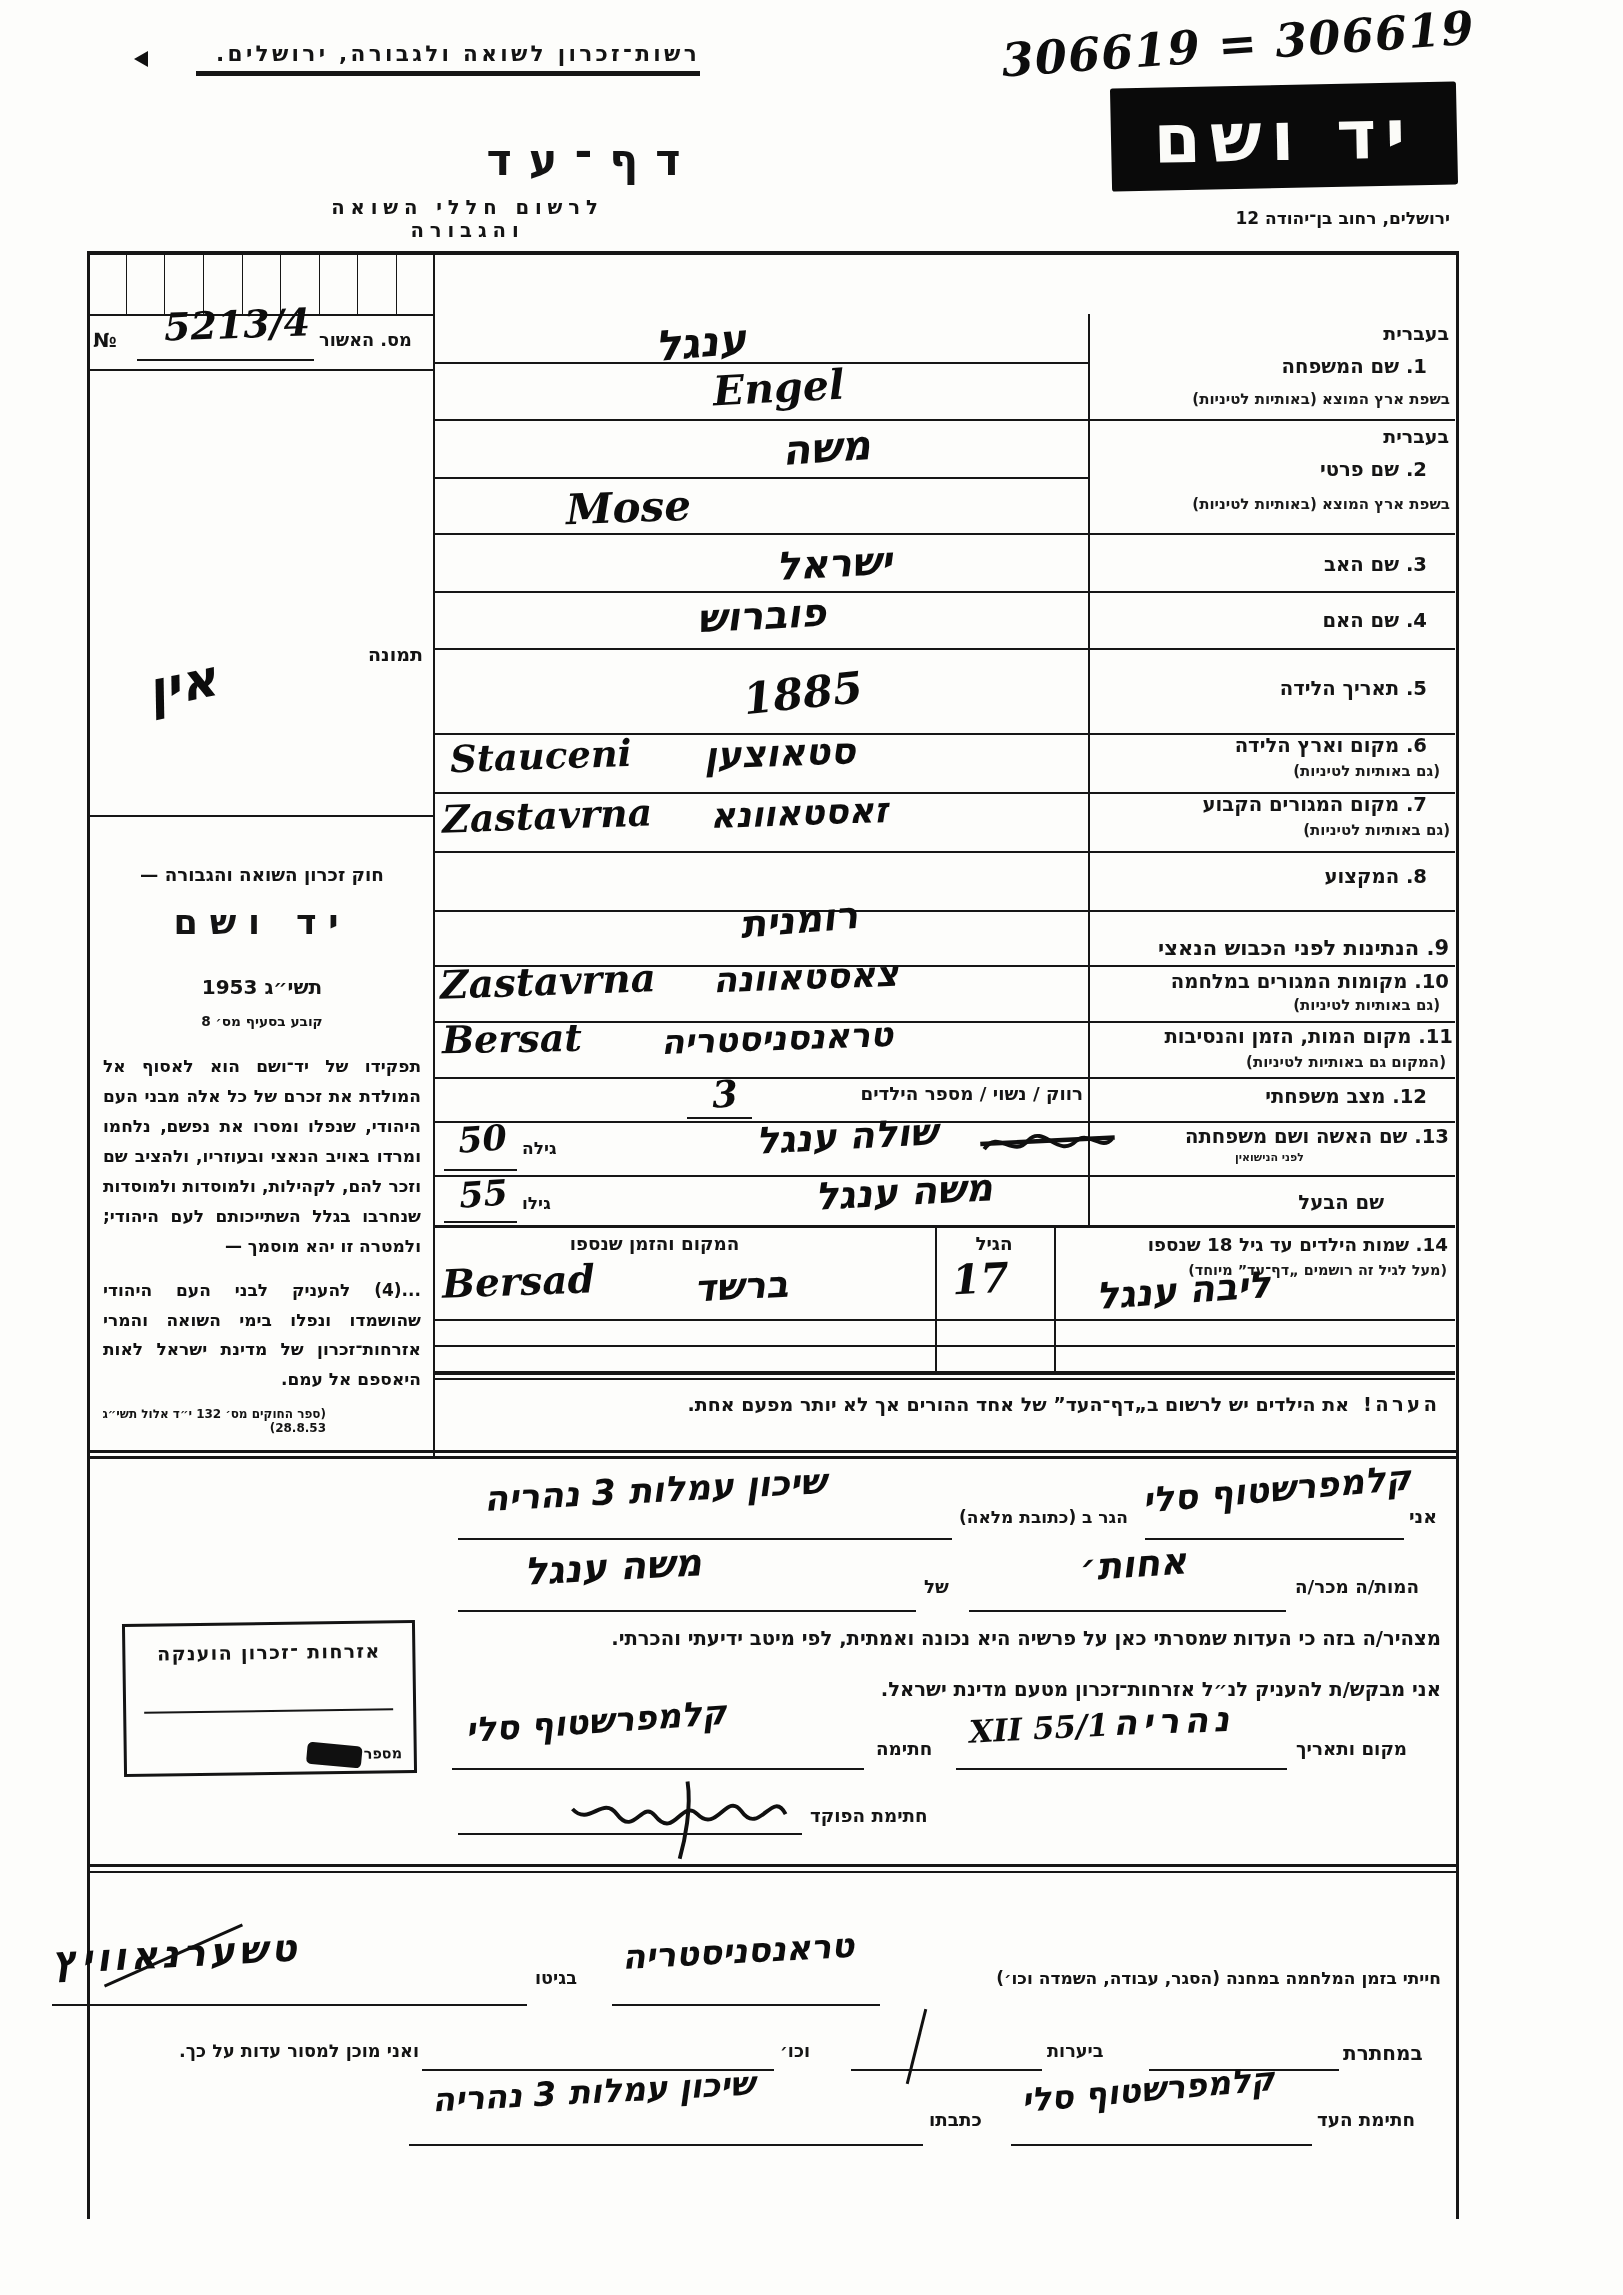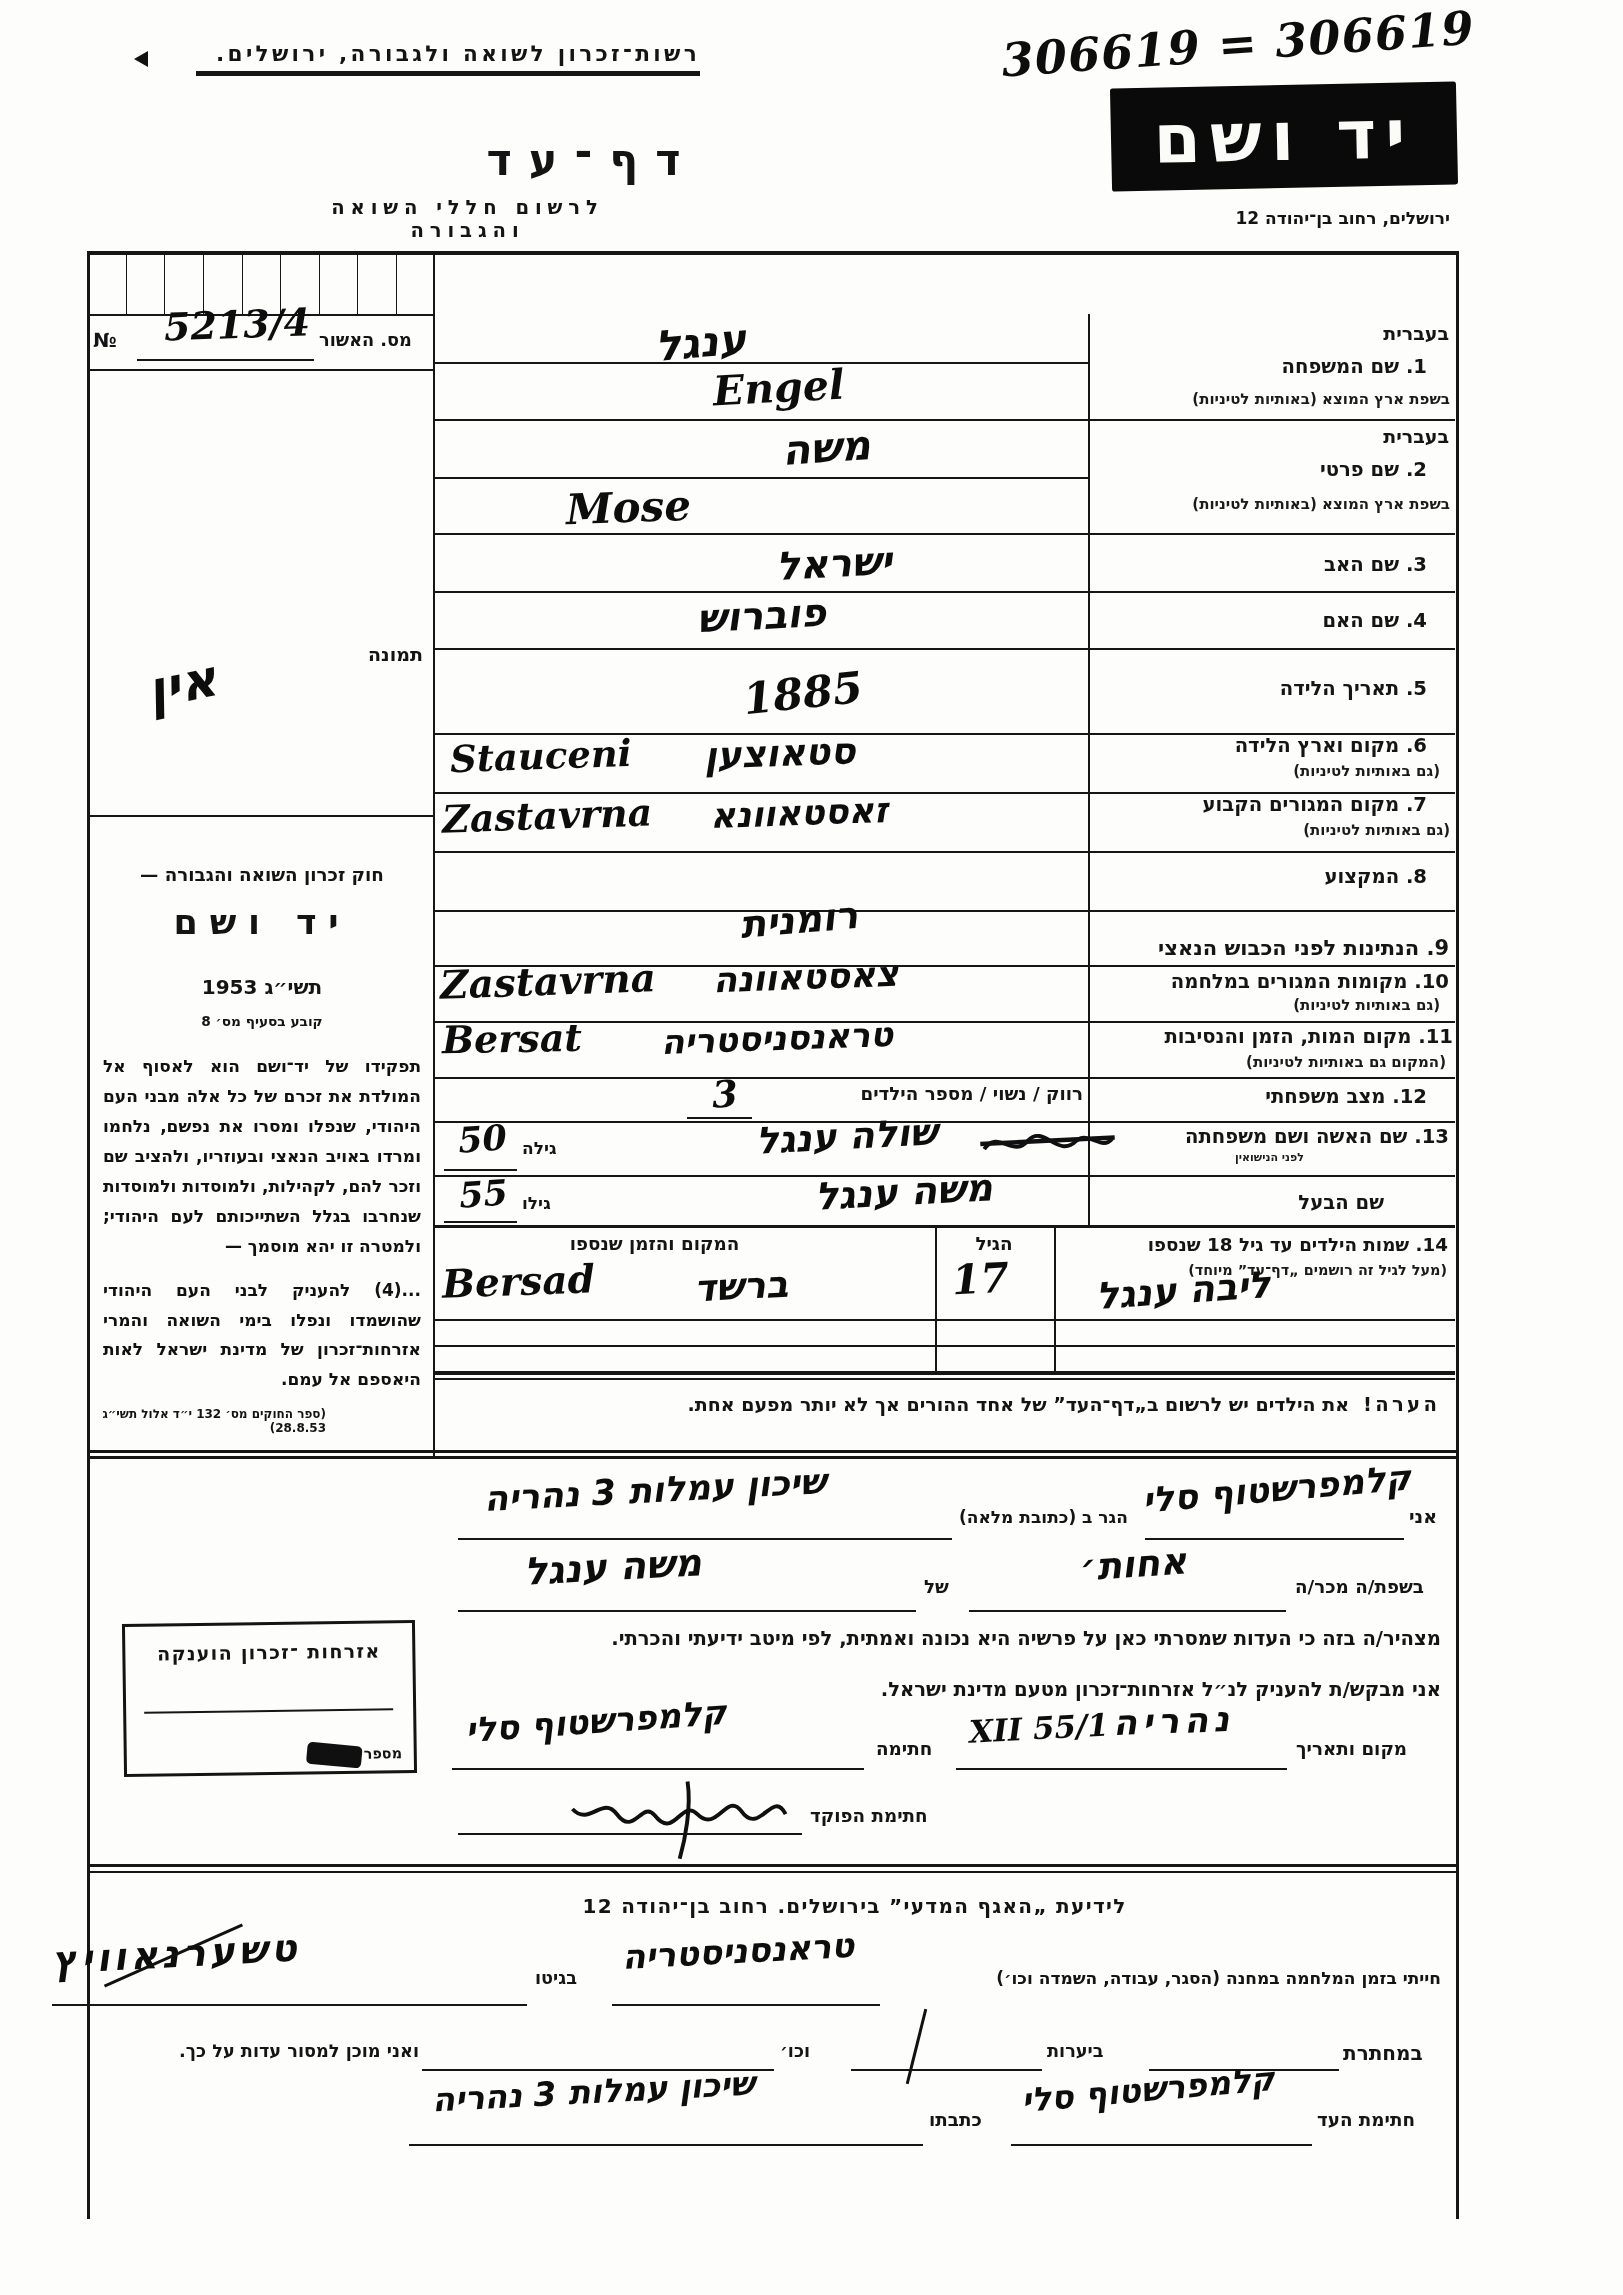--- a/index.html
+++ b/index.html
@@ -187,21 +187,21 @@
   <div class="rule" style="left:87px;top:1450px;width:1371px;height:3.3px;"></div>
   <div class="rule" style="left:87px;top:1456px;width:1371px;height:2.6px;"></div>
 
   <div class="label" style="left:1409px;top:1505px;font-size:19px;">אני</div>
   <div class="hw" style="left:1142px;top:1469px;font-size:35px;transform:rotate(-5deg);">קלמפרשטוף סלי</div>
   <div class="rule" style="left:1145px;top:1538px;width:259px;height:2px;"></div>
   <div class="label" style="left:959px;top:1507px;font-size:17px;">הגר ב (כתובת מלאה)</div>
   <div class="hw" style="left:484px;top:1470px;font-size:35px;transform:rotate(-3deg);">שיכון עמלות 3 נהריה</div>
   <div class="rule" style="left:458px;top:1538px;width:494px;height:2px;"></div>
 
-  <div class="label" style="left:1295px;top:1576px;font-size:18.3px;">בשפת/ה מכר/ה</div>
+  <div class="label" style="left:1295px;top:1576px;font-size:18.3px;">המות/ה מכר/ה</div>
   <div class="hw" style="left:1080px;top:1543px;font-size:37px;transform:rotate(-4deg);">אחות׳</div>
   <div class="rule" style="left:969px;top:1610px;width:317px;height:2px;"></div>
   <div class="label" style="left:924px;top:1576px;font-size:18.3px;">של</div>
   <div class="hw" style="left:524px;top:1545px;font-size:38px;transform:rotate(-3deg);">משה ענגל</div>
   <div class="rule" style="left:458px;top:1610px;width:458px;height:2px;"></div>
 
   <div class="abs print rt" style="left:419px;top:1627px;width:1022px;font-size:19.6px;">מצהיר/ה בזה כי העדות שמסרתי כאן על פרשיה היא נכונה ואמתית, לפי מיטב ידיעתי והכרתי.</div>
   <div class="abs print rt" style="left:746px;top:1678px;width:695px;font-size:19.6px;">אני מבקש/ת להעניק לנ״ל אזרחות־זכרון מטעם מדינת ישראל.</div>
 
   <div class="label" style="left:1296px;top:1738px;font-size:18.3px;">מקום ותאריך</div>
@@ -222,21 +222,20 @@
   <div class="stampbox" style="left:123px;top:1622px;width:287px;height:147px;">
     <div class="print ctr" style="position:absolute;left:0;top:15.7px;width:100%;font-size:19px;letter-spacing:1.3px;">אזרחות ־זכרון הוענקה</div>
     <div class="rule" style="left:18.3px;top:85px;width:249px;height:2px;"></div>
     <div class="print" style="position:absolute;right:11.8px;bottom:9.2px;font-size:14.4px;">מספר</div>
     <div style="position:absolute;right:52px;bottom:5.2px;width:55px;height:22px;background:#101010;border-radius:5.2px;transform:rotate(6deg);"></div>
   </div>
 
   <div class="rule" style="left:87px;top:1864px;width:1371px;height:3.3px;"></div>
   <div class="rule" style="left:87px;top:1871px;width:1371px;height:2px;"></div>
 
-  <div class="abs print ctr" style="left:419px;top:1894px;width:871px;font-size:20px;letter-spacing:1.3px;">לידיעת „האגף המדעי” בירושלים. רחוב בן־יהודה 12</div>
 
   <div class="abs print rt" style="left:885px;top:1968px;width:556px;font-size:17px;">חייתי בזמן המלחמה במחנה (הסגר, עבודה, השמדה וכו׳)</div>
   <div class="hw" style="left:622px;top:1931px;font-size:34px;transform:rotate(-3deg);">טראנסניסטריה</div>
   <div class="rule" style="left:612px;top:2004px;width:268px;height:2px;"></div>
   <div class="label" style="left:535px;top:1968px;font-size:17.7px;">בגיטו</div>
   <div class="hw" style="left:52px;top:1932px;font-size:38px;letter-spacing:3.9px;transform:rotate(-3deg);">טשערנאוויץ</div>
   <div class="strike" style="left:98px;top:1954px;width:151px;height:3.3px;transform:rotate(-24deg);"></div>
   <div class="rule" style="left:52px;top:2004px;width:475px;height:2px;"></div>
 
   <div class="label" style="left:1343px;top:2041px;font-size:20px;">במחתרת</div>

